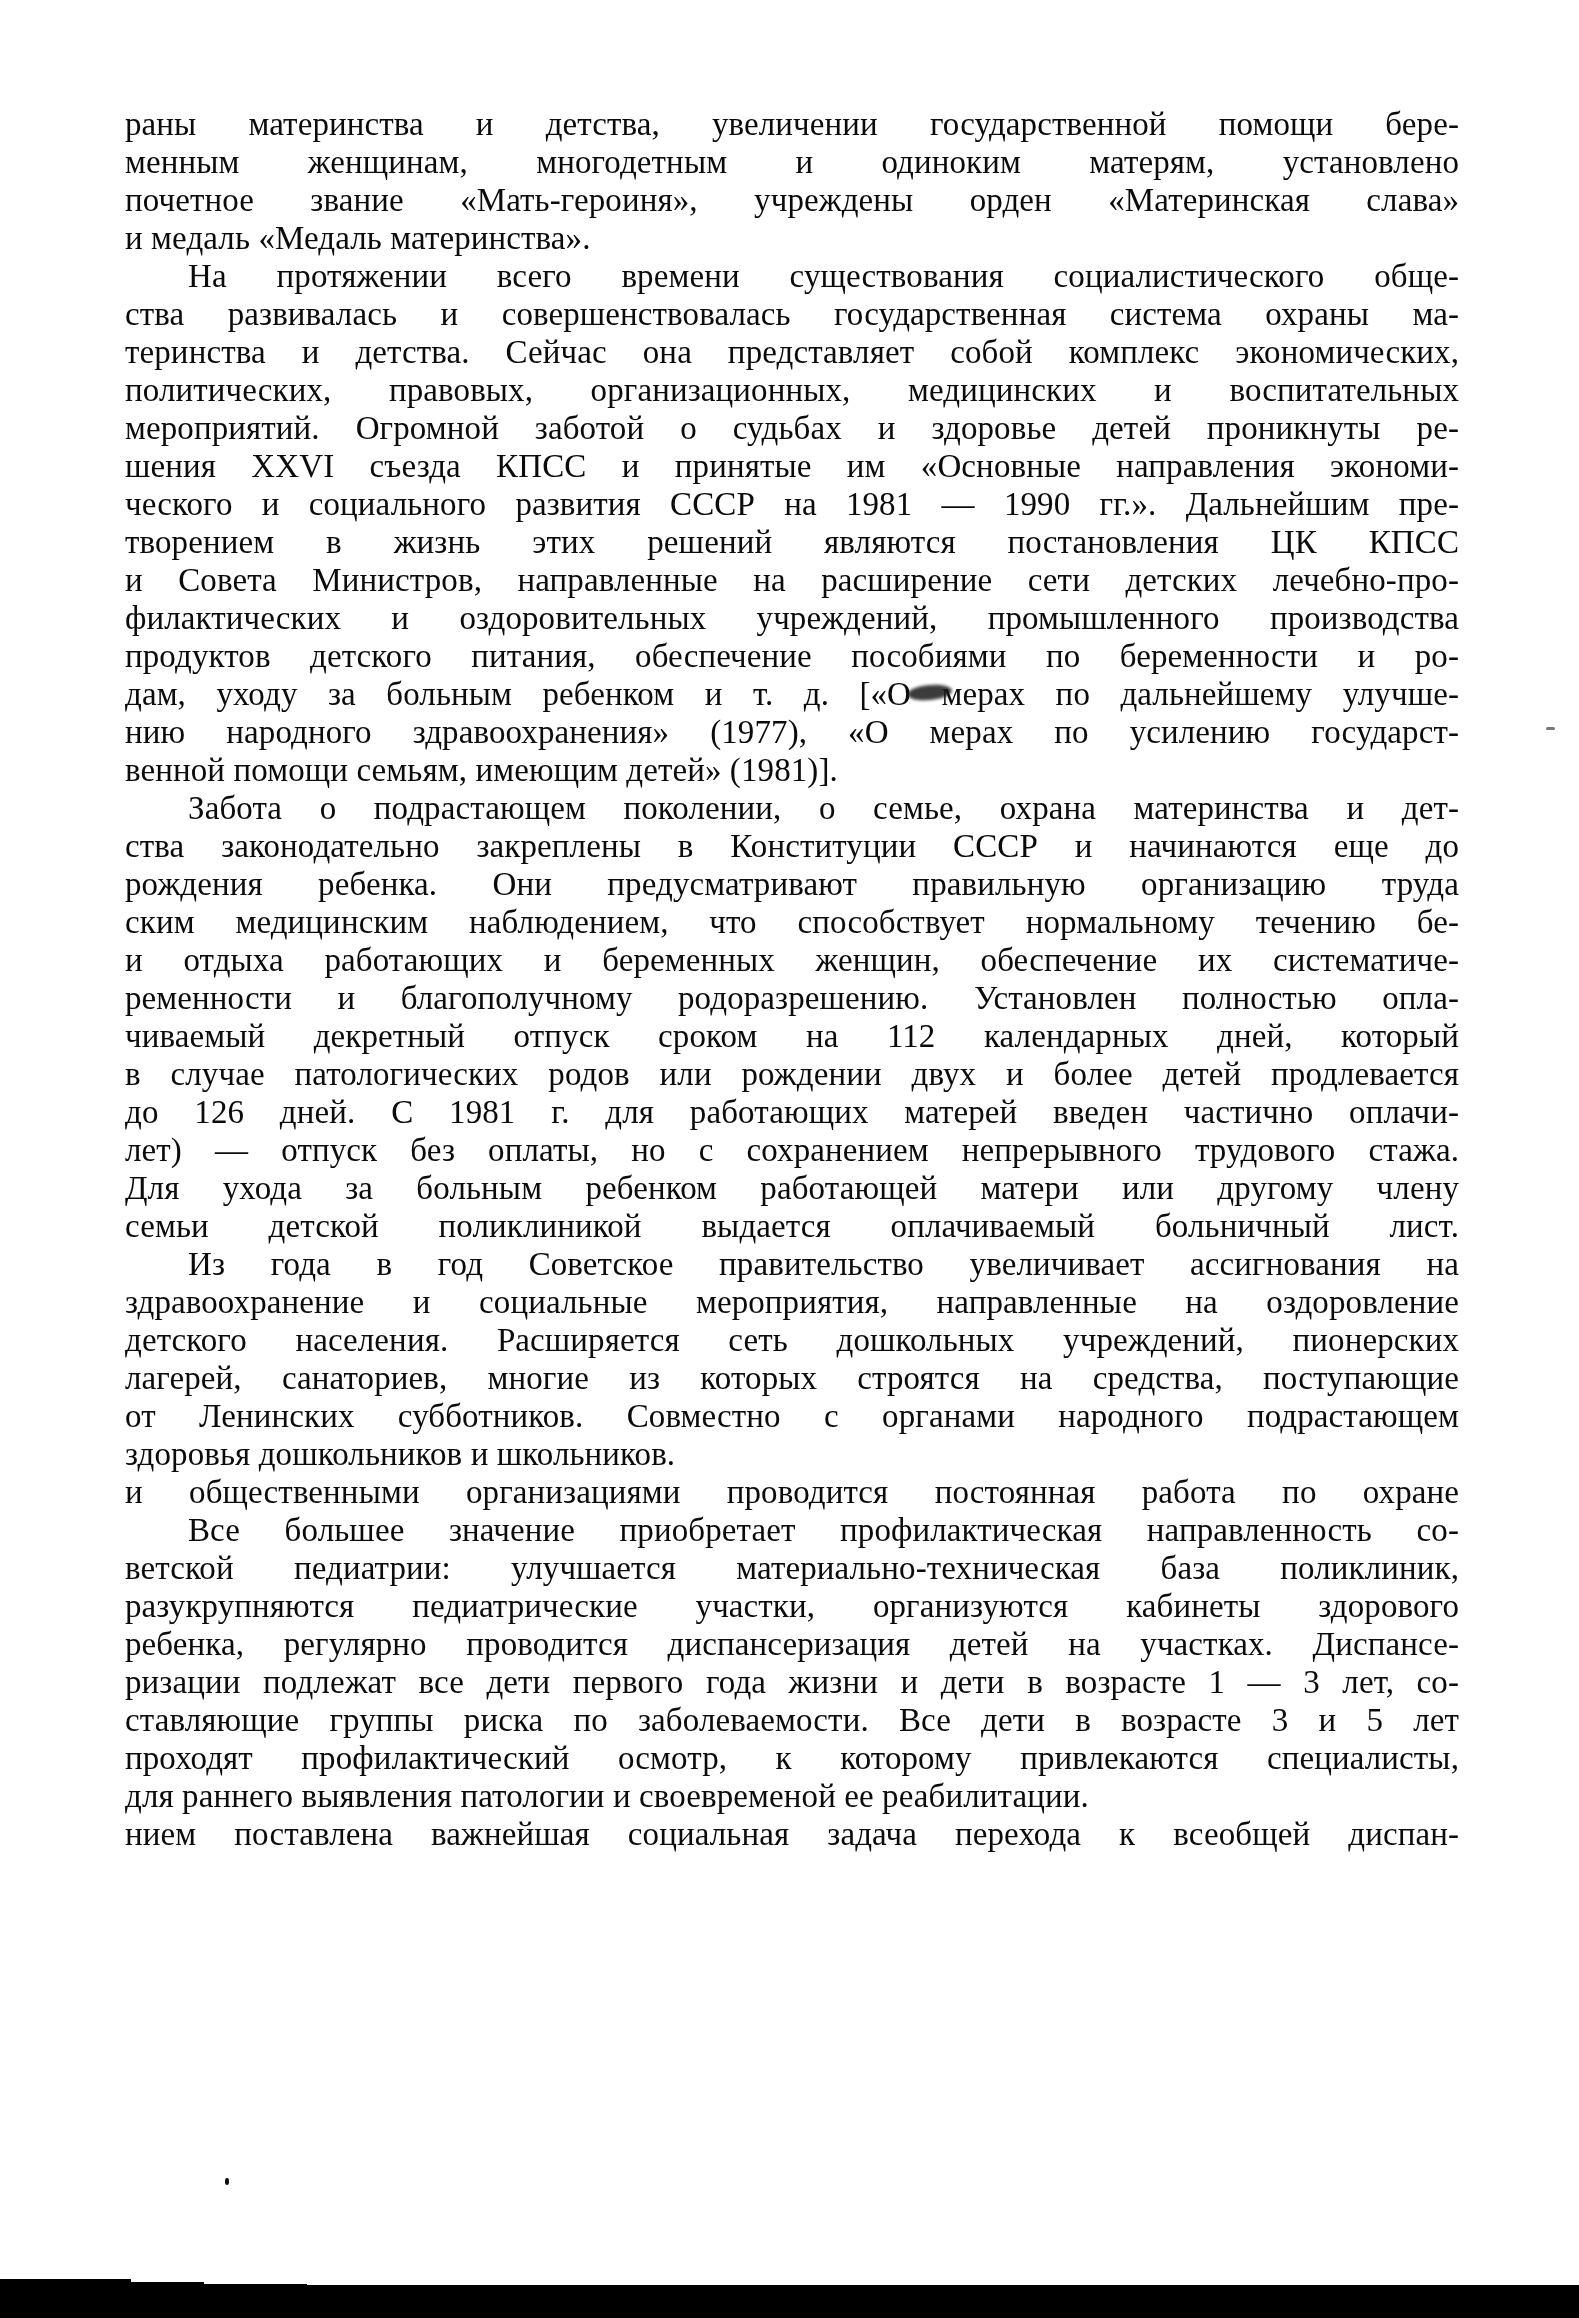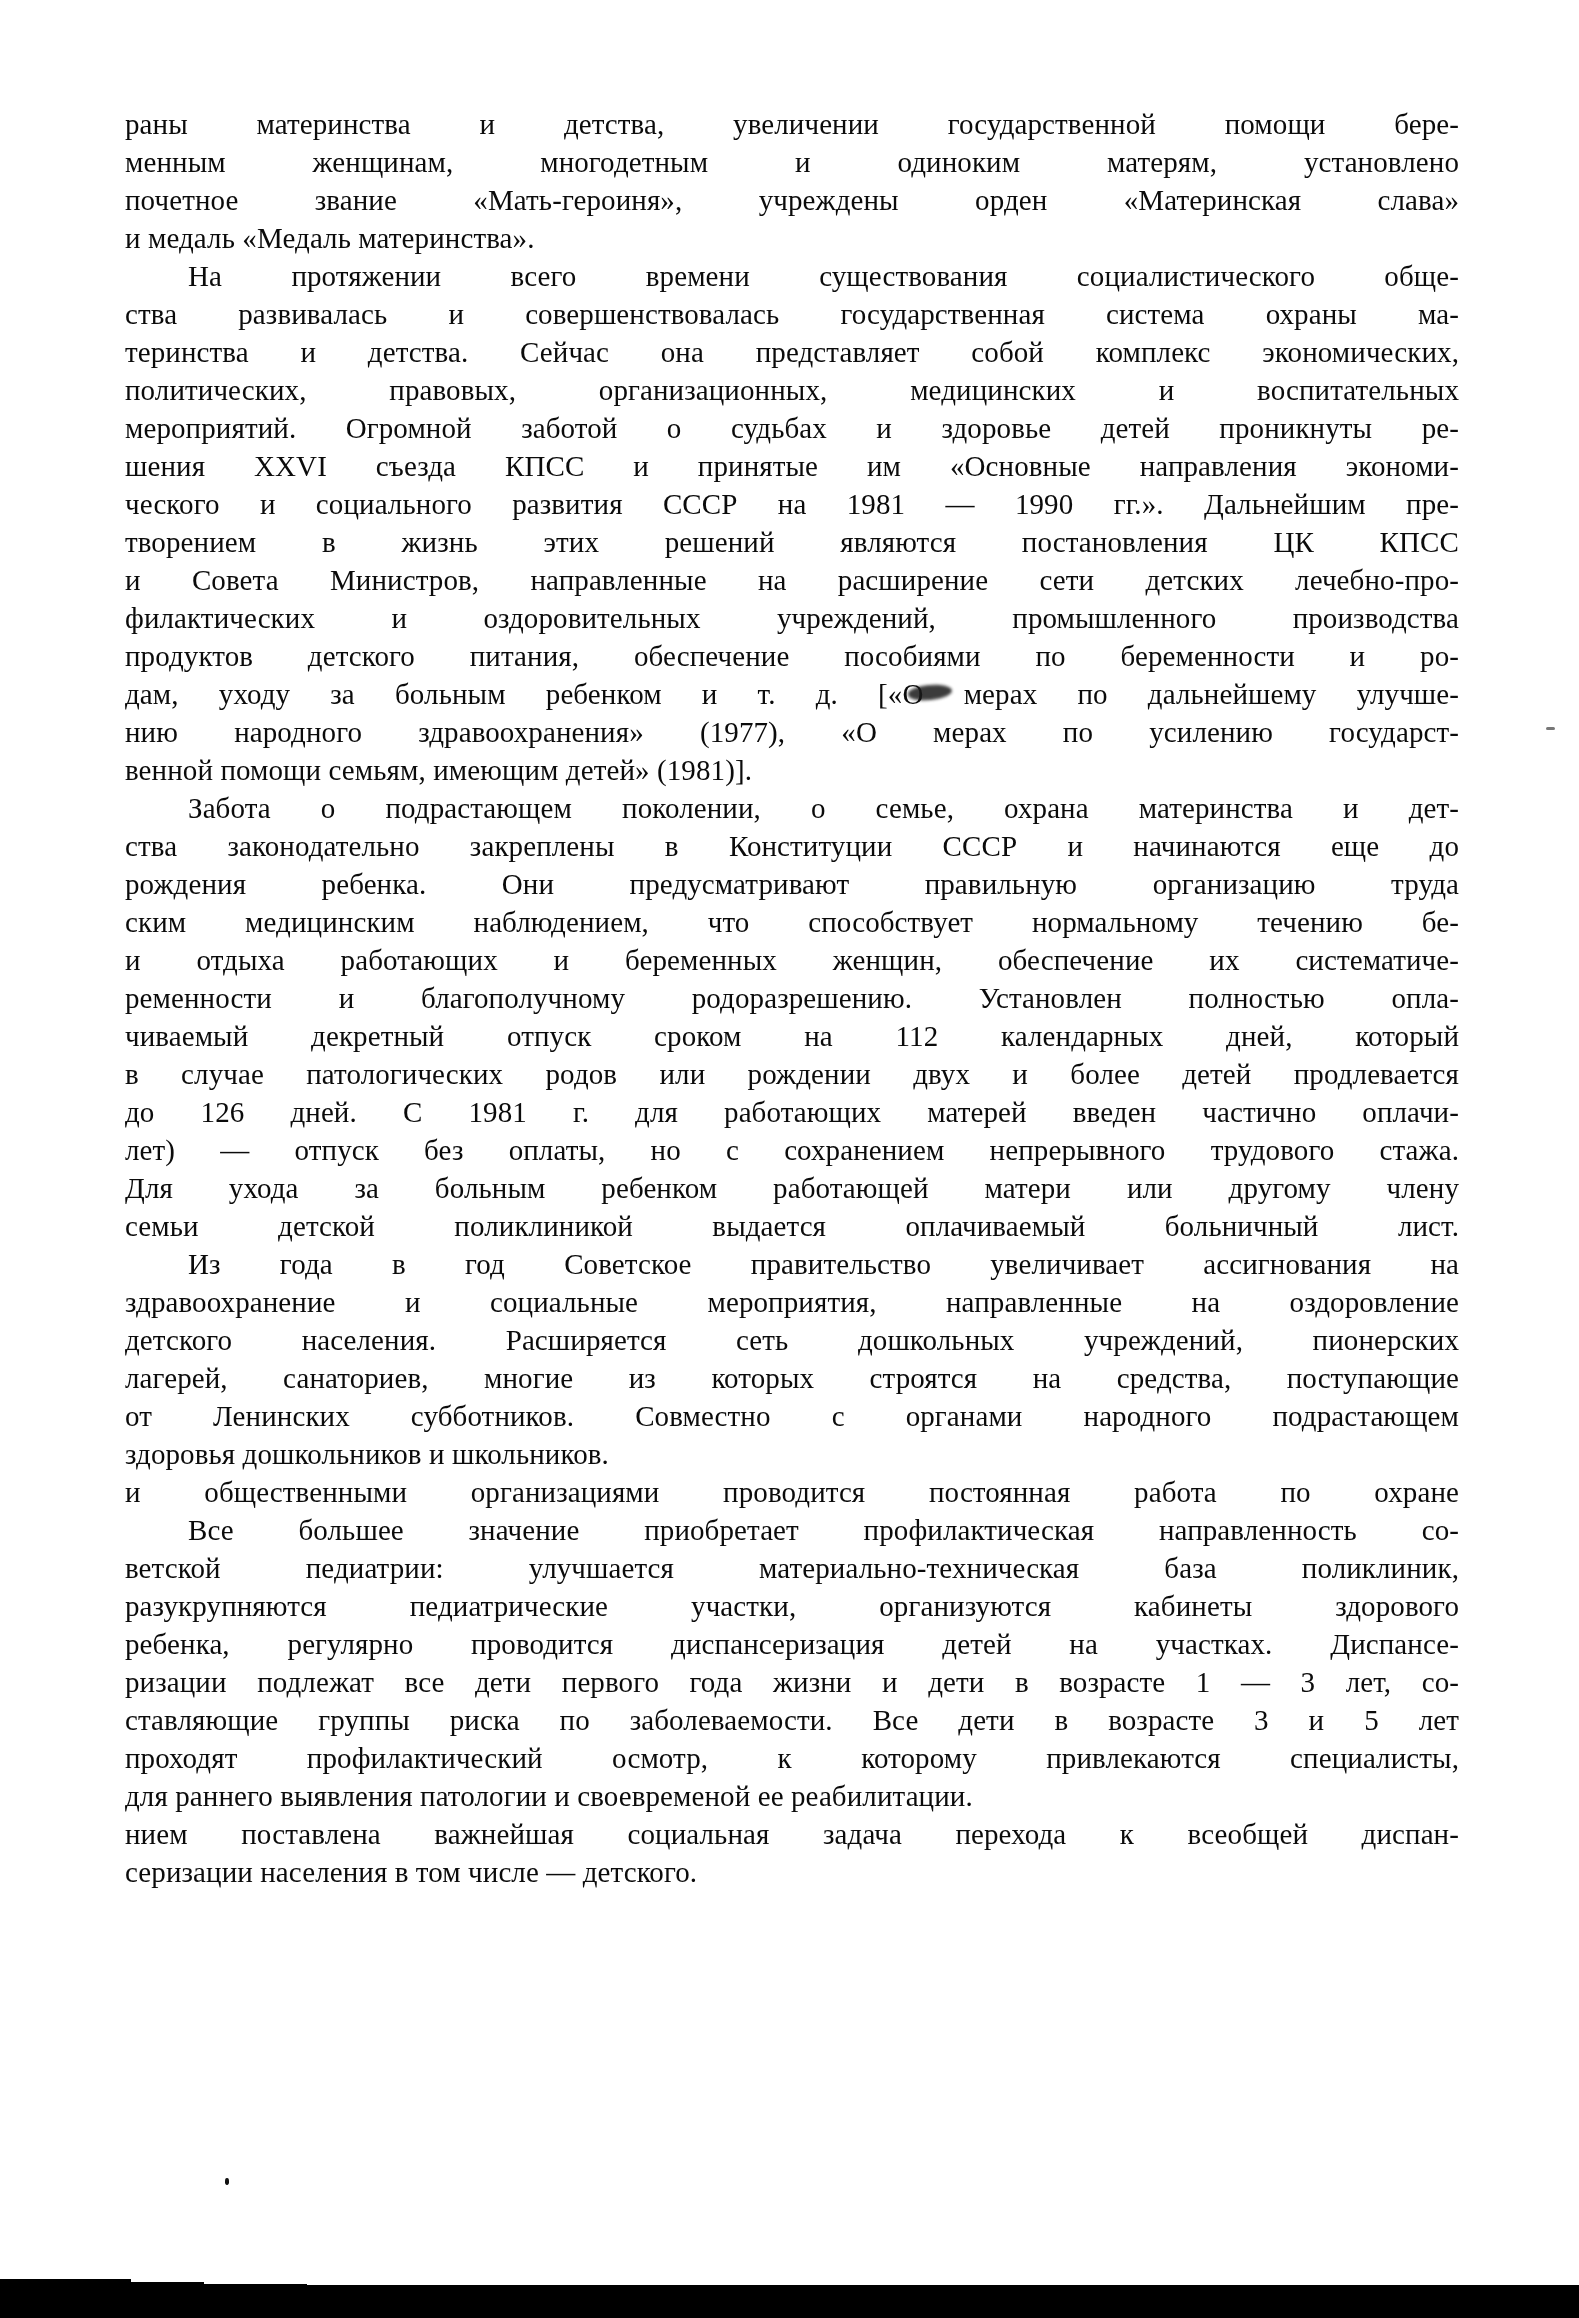--- a/index.html
+++ b/index.html
@@ -10,21 +10,21 @@
     background: #ffffff;
     overflow: hidden;
     font-family: "Liberation Serif", "DejaVu Serif", serif;
   }
   .text-block {
     position: absolute;
     left: 125px;
     top: 105px;
     width: 1334px;
     color: #0b0b0b;
-    font-size: 29px;
+    font-size: 33px;
     line-height: 38px;
     letter-spacing: 0.1px;
   }
   .ln { text-align: justify; height: 38px; overflow: visible; white-space: nowrap; }
   .ln.j { text-align-last: justify; white-space: normal; }
   .ln.end { text-align-last: left; white-space: normal; }
   .ln.ind { text-indent: 63px; }
 
   
   .smudge {
@@ -109,21 +109,20 @@
     <div class="ln j">и общественными организациями проводится постоянная работа по охране</div>
     <div class="ln j ind">Все большее значение приобретает профилактическая направленность со-</div>
     <div class="ln j">ветской педиатрии: улучшается материально-техническая база поликлиник,</div>
     <div class="ln j">разукрупняются педиатрические участки, организуются кабинеты здорового</div>
     <div class="ln j">ребенка, регулярно проводится диспансеризация детей на участках. Диспансе-</div>
     <div class="ln j">ризации подлежат все дети первого года жизни и дети в возрасте 1 — 3 лет, со-</div>
     <div class="ln j">ставляющие группы риска по заболеваемости. Все дети в возрасте 3 и 5 лет</div>
     <div class="ln j">проходят профилактический осмотр, к которому привлекаются специалисты,</div>
     <div class="ln end">для раннего выявления патологии и своевременой ее реабилитации.</div>
     <div class="ln j">нием поставлена важнейшая социальная задача перехода к всеобщей диспан-</div>
-    <div class="ln end">серизации населения в том числе — детского.</div>
   </div>
 
   <div class="smudge"></div>
   <div class="speck-1"></div>
   <div class="speck-2"></div>
 
   <div class="bar-seg s1"></div>
   <div class="bar-seg s2"></div>
   <div class="bar-seg s3"></div>
   <div class="bar-seg s4"></div>

